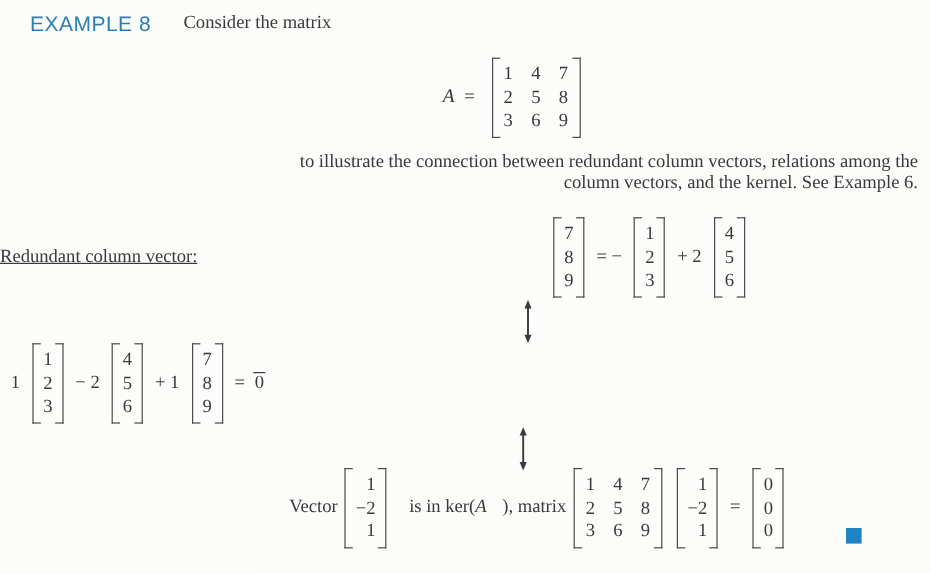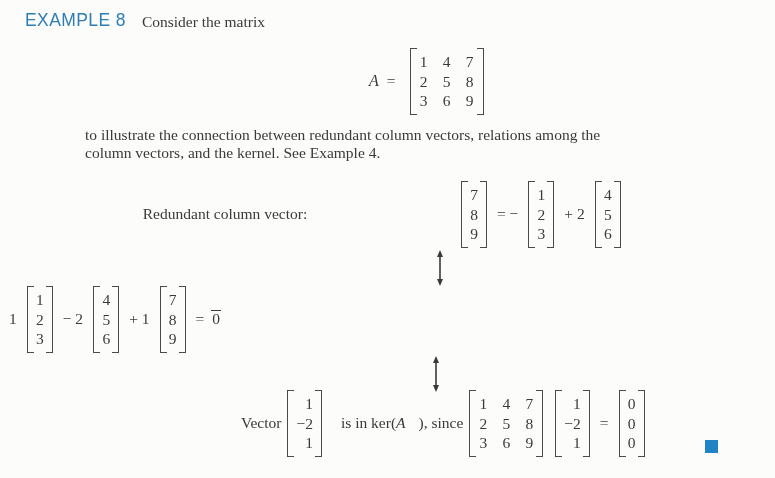--- a/index.html
+++ b/index.html
@@ -3,37 +3,37 @@
 <meta charset="utf-8">
 <style>
   html,body{margin:0;padding:0;background:#fff;}
   .page{
     position:relative;width:775px;height:478px;overflow:hidden;
     background:var(--page-bg,#fcfcfa);
     color:var(--text-color,#3a3a3a);
     font-family:"Liberation Serif",serif;
   }
   
-  .header{position:absolute;left:25px;top:10px;display:flex;align-items:flex-end;}
+  .header{position:absolute;left:25px;top:10px;display:flex;align-items:flex-start;}
   .example-label{
     font-family:"Liberation Sans",sans-serif;
     font-size:17.5px;letter-spacing:.4px;
     color:var(--accent-blue,#2e7eb5);
   }
-  .intro{margin-left:16px;font-size:15.5px;}
+  .intro{margin-left:27px;font-size:15.5px;}
   
   .matrix-def{position:absolute;left:369px;top:48px;display:flex;align-items:center;}
   .sym-italic{font-style:italic;font-size:16px;}
   .eq-sign{margin:0 8px;font-size:15.5px;}
   
   .para{position:absolute;left:85px;top:126px;width:680px;margin:0;
-        font-size:15.5px;line-height:17.5px;}
+        font-size:15.5px;line-height:17.5px;text-align:right;}
   
   .eq-row{position:absolute;left:0;display:flex;align-items:center;}
-  .eq-label{width:450px;text-align:center;font-size:15.5px;flex:none;}
+  .eq-label{width:450px;text-align:left;font-size:15.5px;flex:none;text-decoration:underline;}
   .eq-tokens{display:flex;align-items:center;margin-left:5px;}
   .eq-row-3{left:228px;}
   .eq-row-3 .eq-tokens{margin-left:0;}
   .tok-txt{margin:0 4px;font-size:15.5px;white-space:pre;}
   .tok-lbl{font-size:15.5px;white-space:pre;margin-left:13px;}
   .tok-itx{font-style:italic;font-size:15.5px;}
   .tok-ovl{font-size:15.5px;margin:0 3px;border-top:1.4px solid currentColor;
            line-height:1.05;padding:0 1px;transform:translateY(-1px);}
   
   .vec,.mat{position:relative;display:inline-flex;flex-direction:column;margin:0 6px;}
@@ -82,21 +82,21 @@
           <span class="mrow">
             <span class="cell">3</span>
             <span class="cell">6</span>
             <span class="cell">9</span>
           </span>
         </span></span>
   </div>
 
   <p class="para">
     <span>to illustrate the connection between redundant column vectors, relations among the</span><br>
-    <span>column vectors, and the kernel. See Example 4.</span>
+    <span>column vectors, and the kernel. See Example 6.</span>
   </p>
 
   <div class="eq-row" style="top:181px">
     <div class="eq-label">Redundant column vector:</div>
     <div class="eq-tokens">
         <span class="vec">
           <span class="cell">7</span>
           <span class="cell">8</span>
           <span class="cell">9</span>
         </span>
@@ -155,21 +155,21 @@
   <div class="eq-row eq-row-3" style="top:390px">
     <div class="eq-tokens">
         <span class="tok-lbl">Vector</span>
         <span class="vec">
           <span class="cell">1</span>
           <span class="cell">−2</span>
           <span class="cell">1</span>
         </span>
         <span class="tok-lbl">is in ker(</span>
         <span class="tok-itx">A</span>
-        <span class="tok-lbl">), since</span>
+        <span class="tok-lbl">), matrix</span>
         <span class="mat">
           <span class="mrow">
             <span class="cell">1</span>
             <span class="cell">4</span>
             <span class="cell">7</span>
           </span>
           <span class="mrow">
             <span class="cell">2</span>
             <span class="cell">5</span>
             <span class="cell">8</span>

